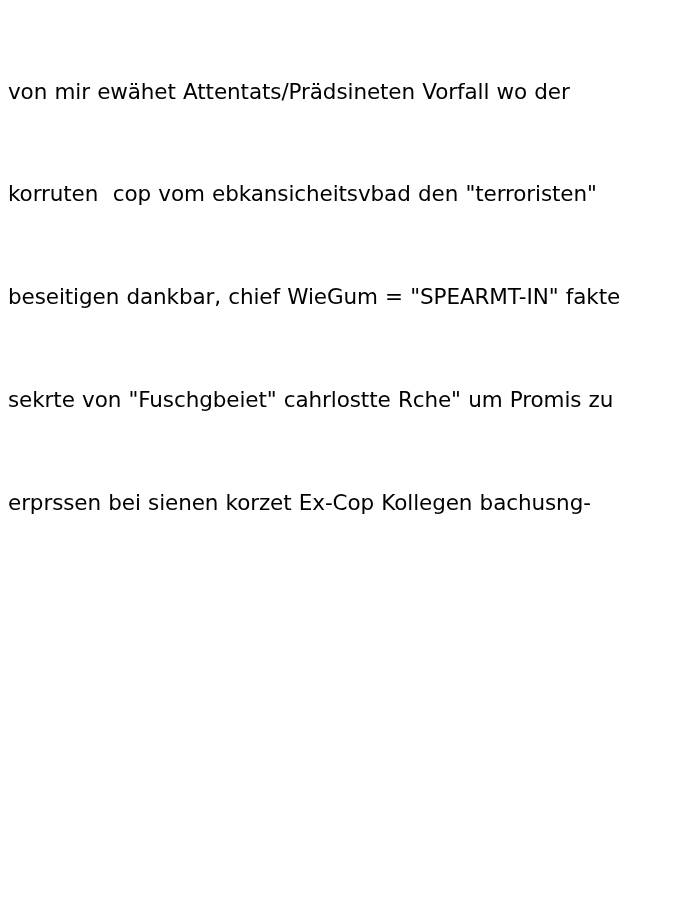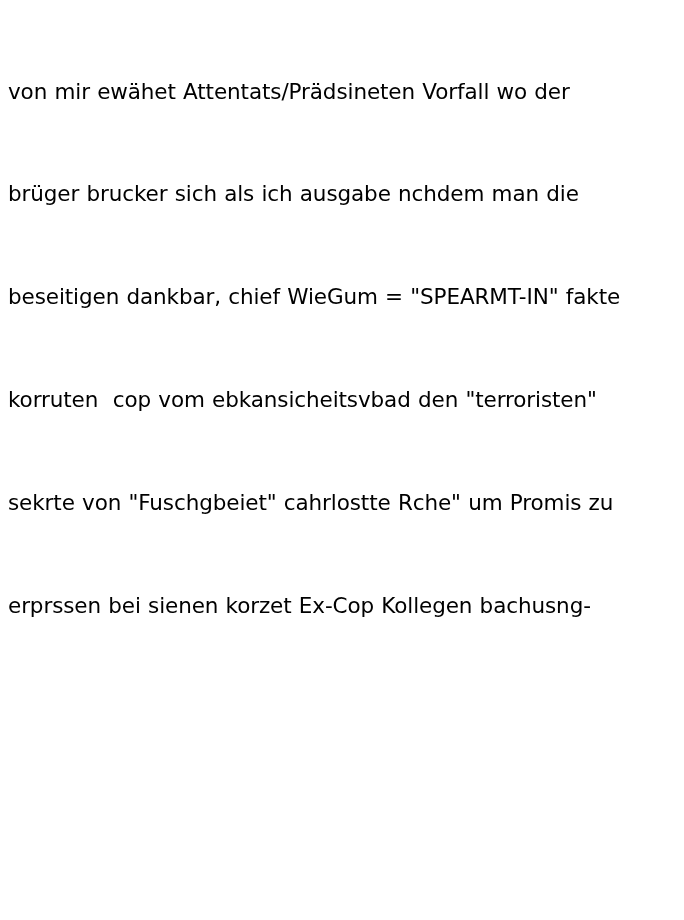--- a/index.html
+++ b/index.html
@@ -35,23 +35,22 @@
     white-space: pre;
     overflow: hidden;
   }
 </style>
 </head>
 <body>
 
 <div id="doc">
   <div class="text-block">
     <span class="line">von mir ewähet Attentats/Prädsineten Vorfall wo der</span>
-    <span class="line">brüger brucker sich als ich ausgabe nchdem man die</span>
+    <span class="line">korruten  cop vom ebkansicheitsvbad den "terroristen"</span>
     <span class="line">beseitigen dankbar, chief WieGum = "SPEARMT-IN" fakte</span>
-    <span class="line">korruten  cop vom ebkansicheitsvbad den "terroristen"</span>
     <span class="line">sekrte von "Fuschgbeiet" cahrlostte Rche" um Promis zu</span>
     <span class="line">erprssen bei sienen korzet Ex-Cop Kollegen bachusng-</span>
     
     
     
     
     
     
     
     

